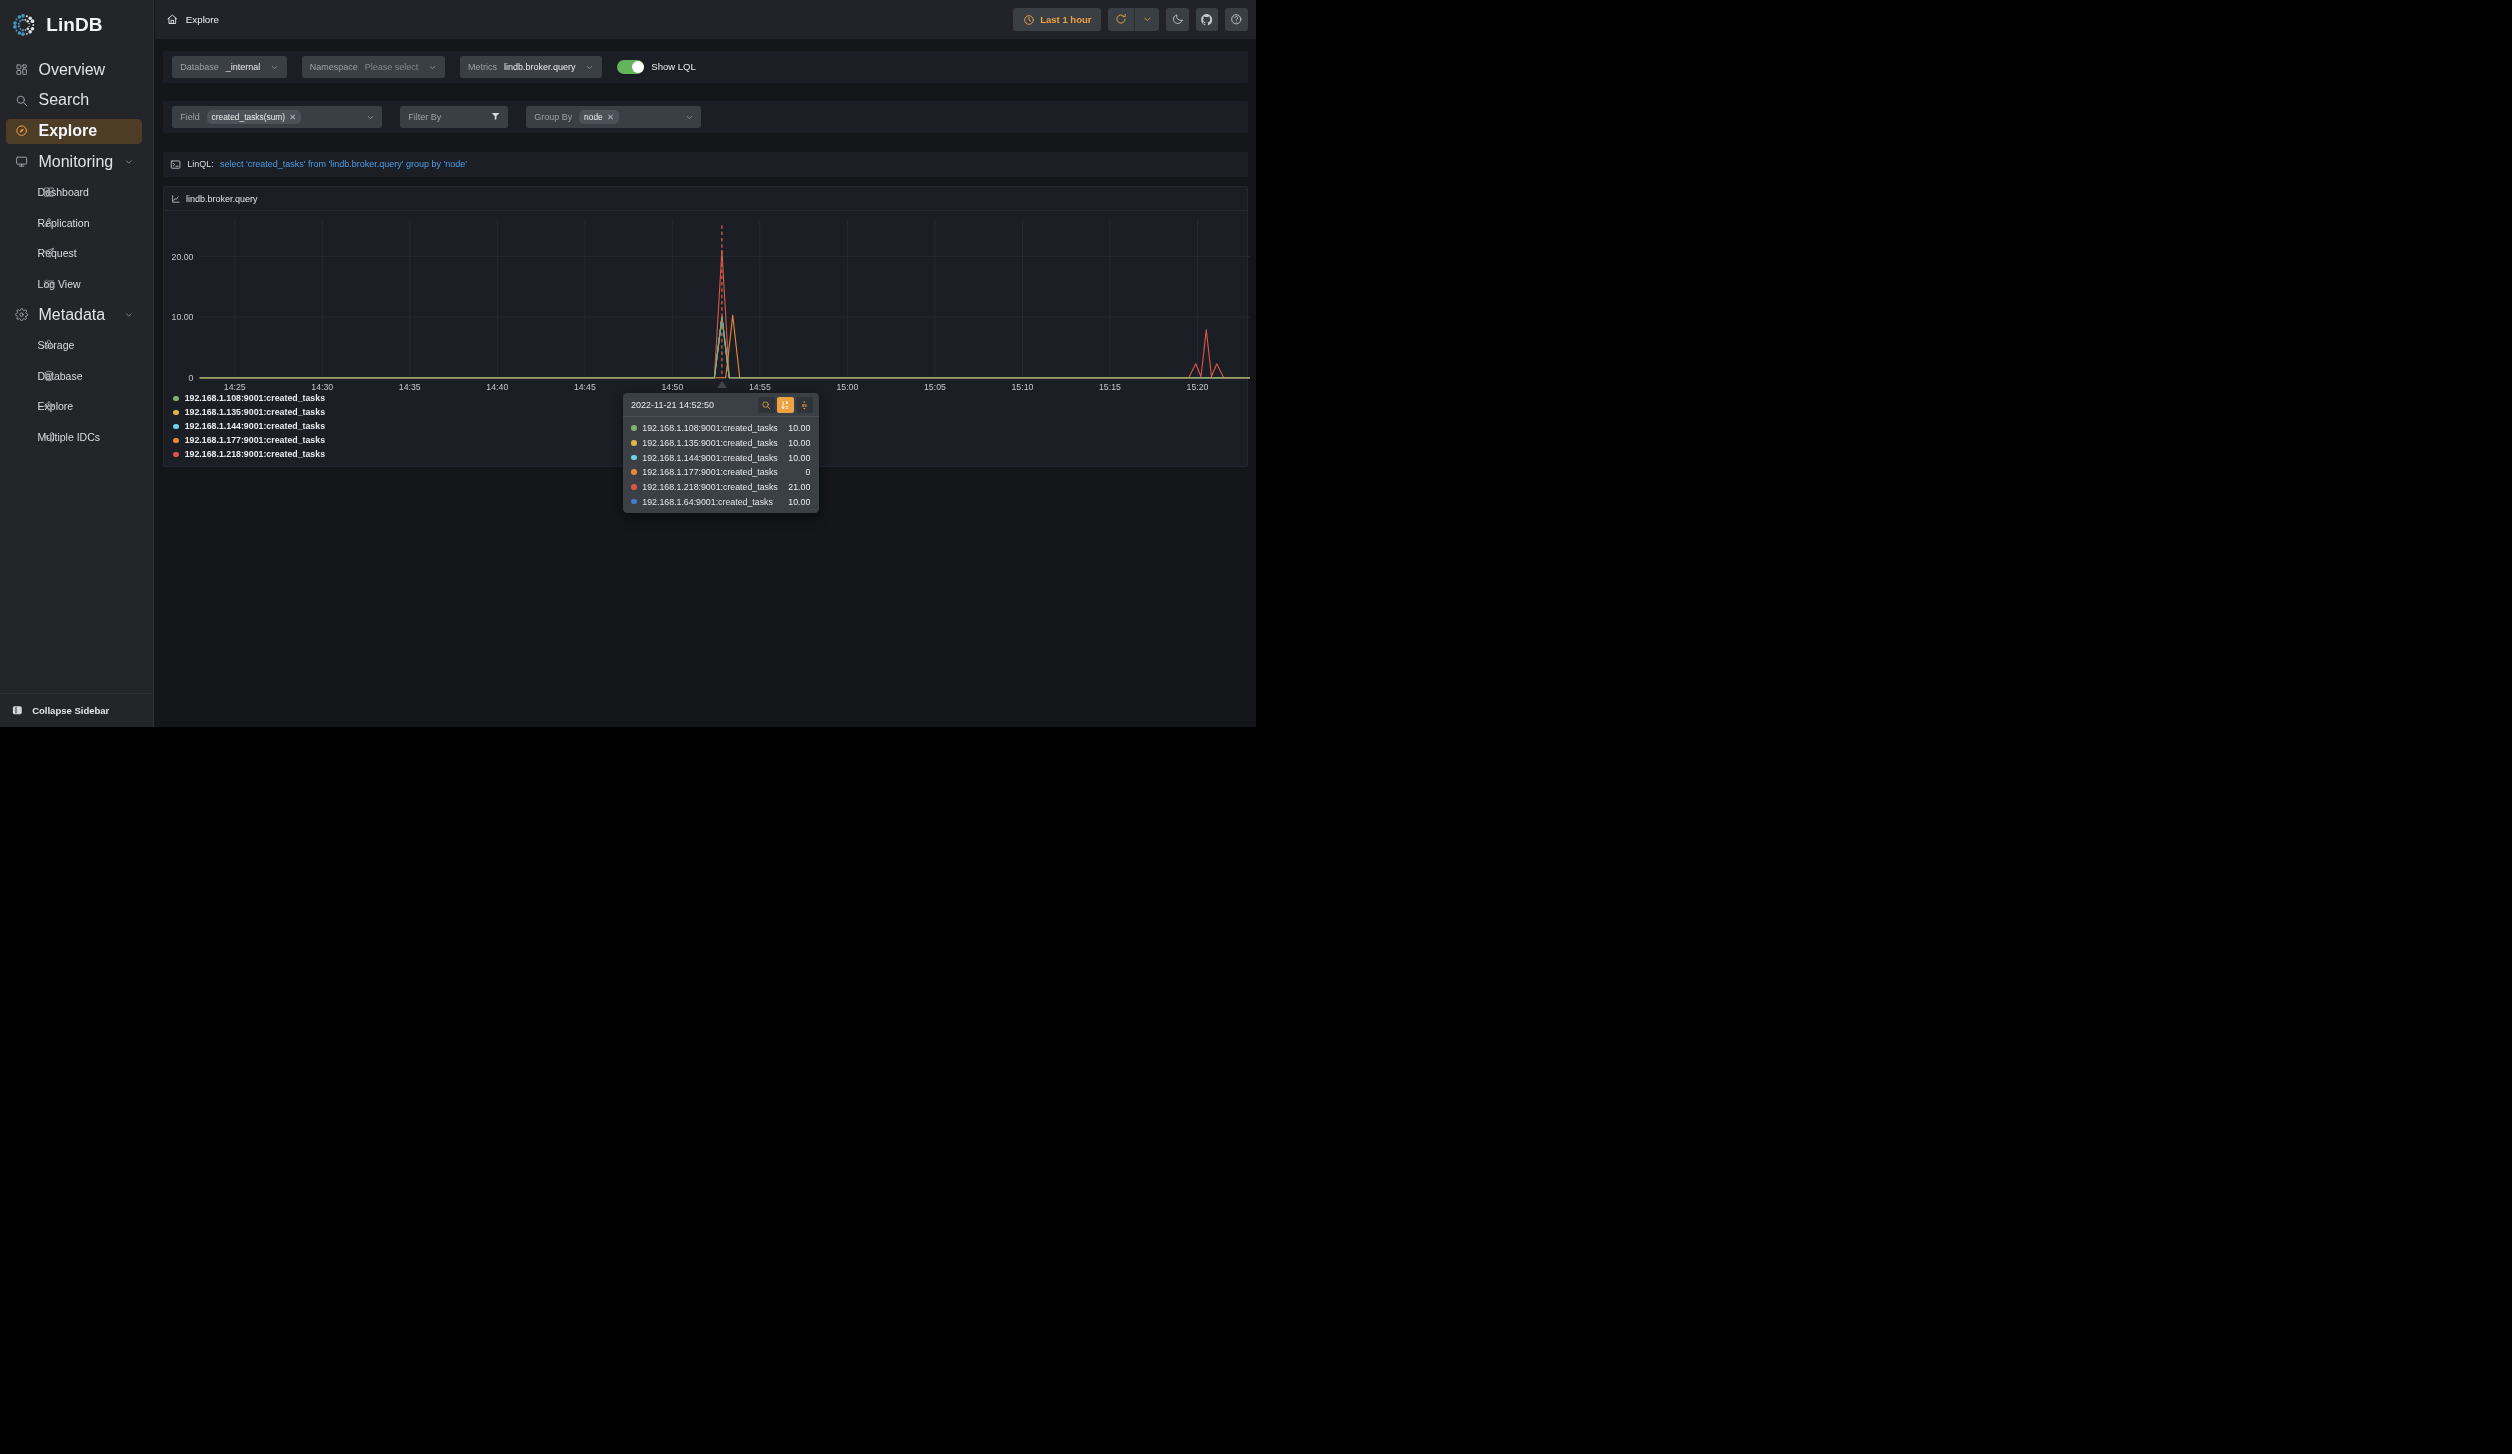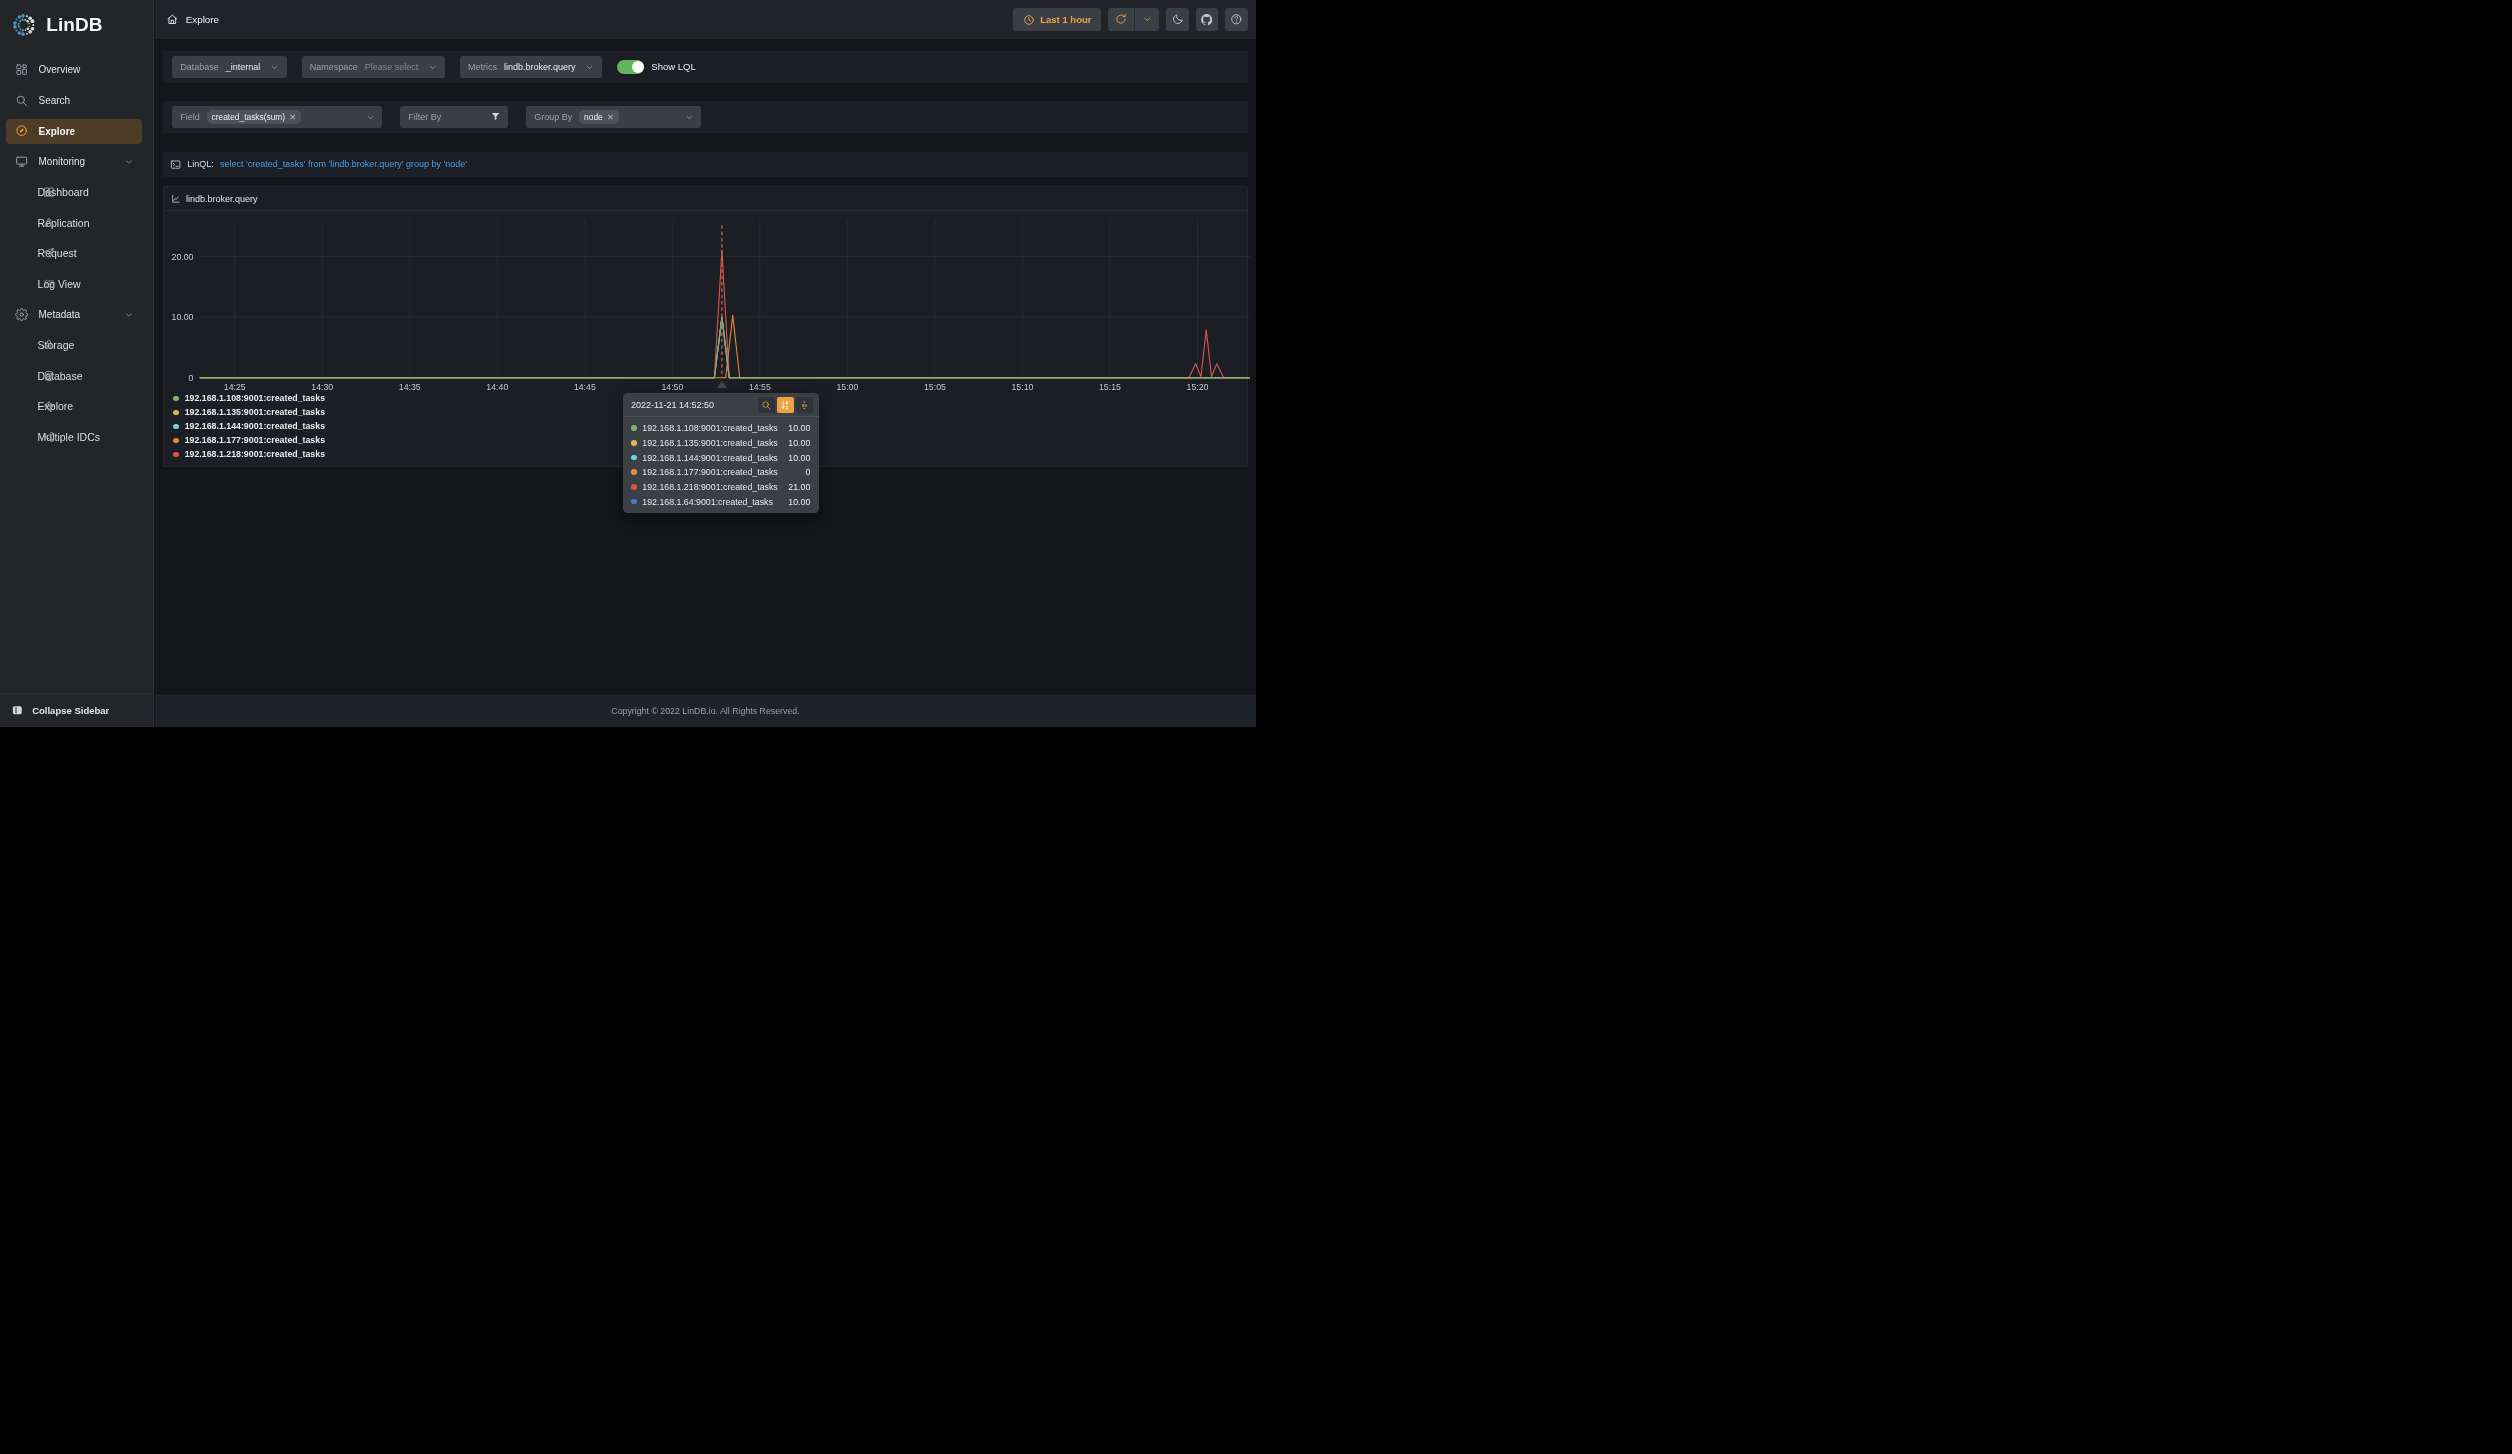--- a/index.html
+++ b/index.html
@@ -13,21 +13,21 @@
   html,body{background:#000;}
   body{font-family:"Liberation Sans","DejaVu Sans",sans-serif;}
   .app{position:relative;width:1256px;height:727px;background:var(--bg);overflow:hidden;color:var(--txt);}
   .ic{display:inline-block;vertical-align:middle;flex:none;}
 
   
   .sidebar{position:absolute;left:0;top:0;width:154px;height:100%;background:var(--side);border-right:0.7px solid var(--border);}
   .logo-row{display:flex;align-items:center;gap:8.4px;height:49px;padding-left:9.8px;}
   .logo-title{font-size:19px;font-weight:700;color:#f2f4f6;letter-spacing:0.1px;}
   .nav{padding:8.4px 5.6px 0 0;}
-  .nav-item{display:flex;align-items:center;height:25px;margin:0 5.6px 5.6px 5.6px;border-radius:4.2px;padding-left:9.8px;gap:9.8px;cursor:pointer;font-size:10px;color:#dfe2e6;font-weight:500;position:relative;}
+  .nav-item{display:flex;align-items:center;height:25px;margin:0 5.6px 5.6px 5.6px;border-radius:4.2px;padding-left:9.8px;gap:9.8px;cursor:pointer;font-size:16px;color:#dfe2e6;font-weight:500;position:relative;}
   .nav-item .nico{color:#9aa0a8;display:flex;}
   .nav-item.sub{padding-left:32px;font-size:10.5px;color:#d9dce0;font-weight:400;}
   .nav-item.active{background:#4d3d26;color:#f4f5f7;font-weight:600;}
   .nav-item.active .nico{color:var(--orange);}
   .nav-item .chev-r{position:absolute;right:8.4px;color:#9aa0a8;display:flex;}
   .collapse-row{position:absolute;left:0;bottom:0;width:100%;height:34px;border-top:0.7px solid var(--border);display:flex;align-items:center;gap:8.4px;padding-left:11.2px;cursor:pointer;font-size:9.5px;font-weight:600;color:#e3e5e9;}
   .collapse-row .nico{color:#d3d6da;display:flex;}
 
   
   .main{position:absolute;left:155px;top:0;right:0;bottom:0;display:flex;flex-direction:column;}
@@ -567,18 +567,15 @@
      <span>192.168.1.64:9001:created_tasks</span>
      <span class="tval">10.00</span>
    </div>
               </div>
           </div>
         </div>
       </div>
 
     </div>
 
-    <div class="footer">
-      <span>Copyright © 2022 LinDB.io. All Rights Reserved.</span>
-    </div>
   </div>
 </div>
 
 
 </body></html>

